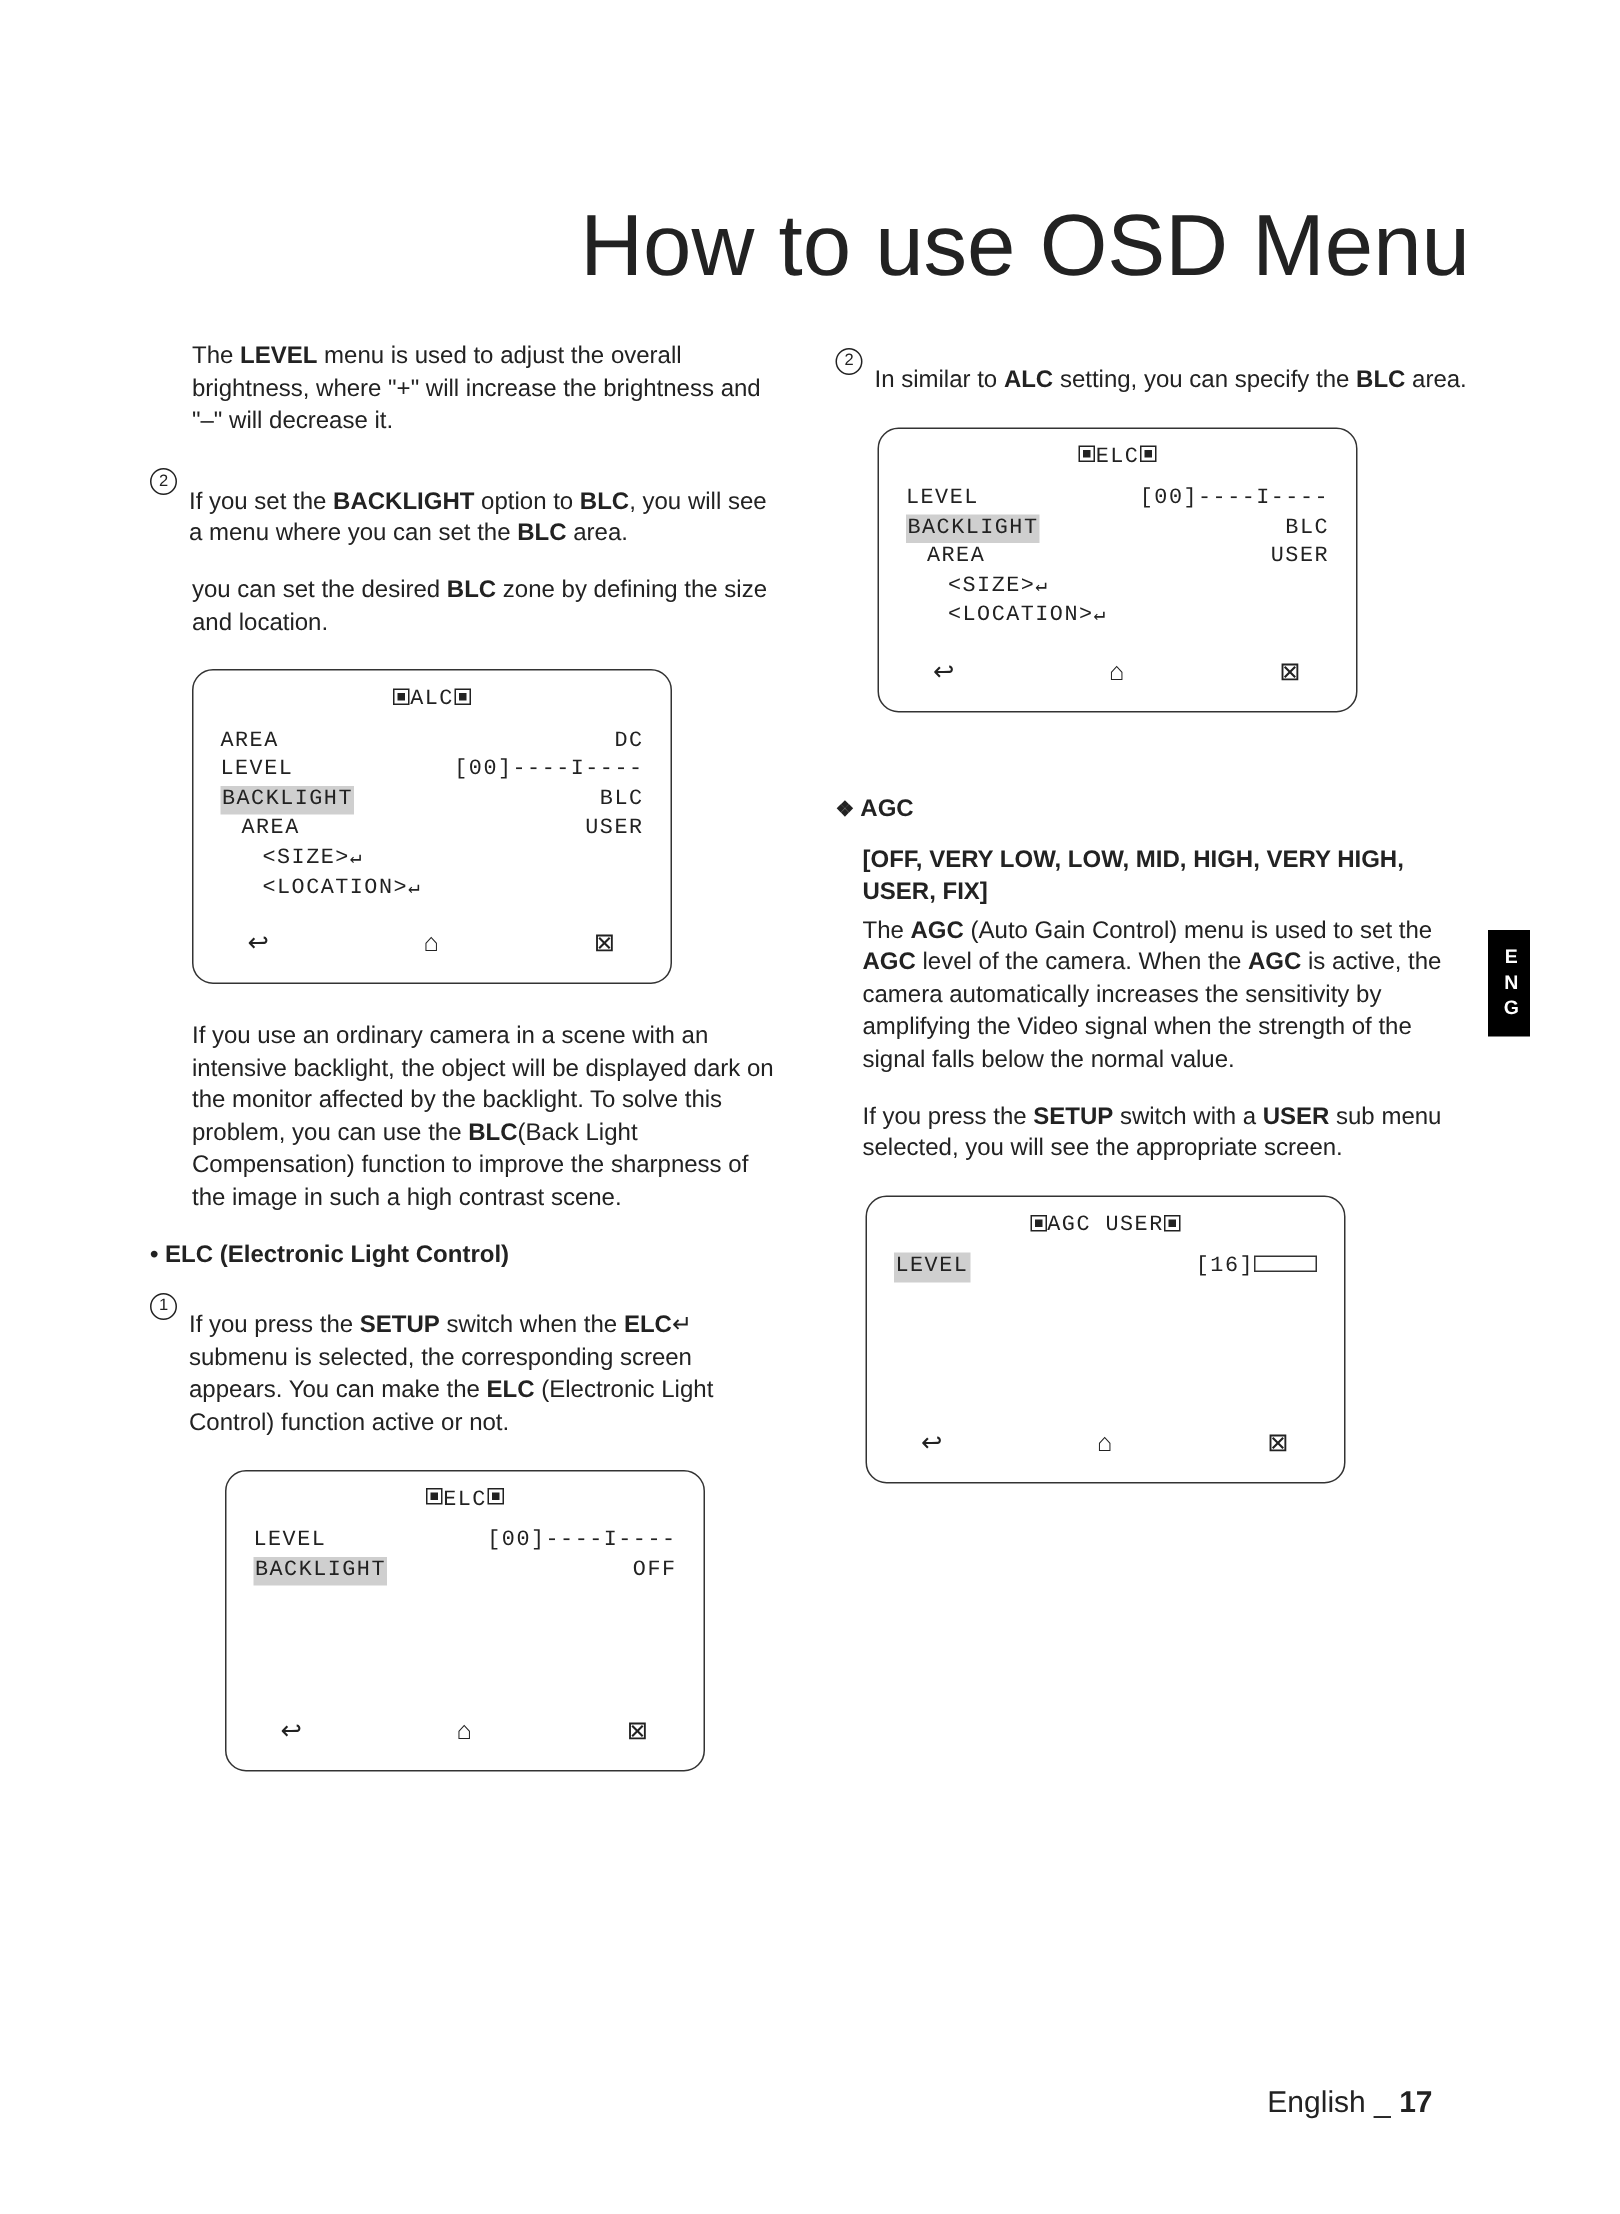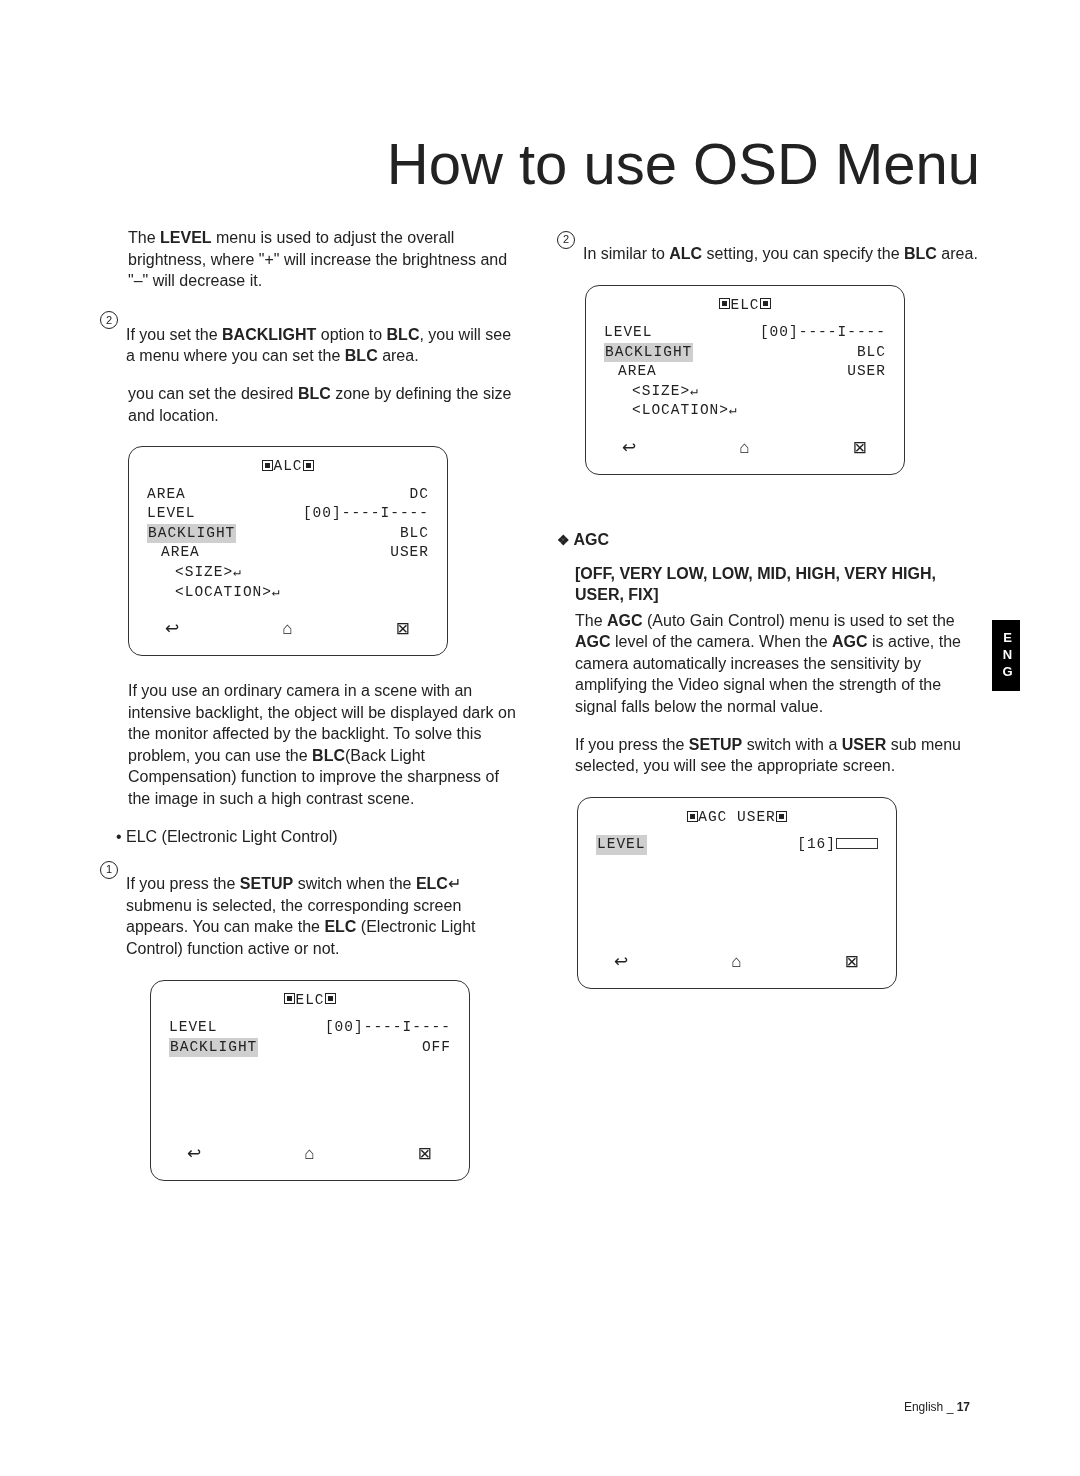--- a/index.html
+++ b/index.html
@@ -95,22 +95,22 @@
   .osd .iconrow {
     display: flex;
     justify-content: space-between;
     padding: 16px 18px 4px 18px;
     font-family: Arial, sans-serif;
   }
   .osd .iconrow span { font-size: 17px; }
   .osd .enter { font-size: 13px; }
   .bolds b, b { font-weight: bold; }
   .bullet-head {
-    font-weight: normal;
-    margin: 10px 0 10px 16px;
+    font-weight: bold;
+    margin: 10px 0 10px 0;
   }
   .diamond-head {
     font-weight: bold;
     margin: 10px 0 4px 0;
   }
   .diamond {
     font-size: 14px;
     margin-right: 4px;
   }
   .sidetab {
@@ -124,22 +124,22 @@
     padding: 10px 5px;
     writing-mode: vertical-rl;
     text-orientation: upright;
     letter-spacing: 2px;
     width: 18px;
     text-align: center;
   }
   .footer {
     position: absolute;
     bottom: 62px;
-    right: 110px;
-    font-size: 12px;
+    right: 125px;
+    font-size: 20px;
   }
   .slider-box {
       display:inline-block; width:40px; height:9px; border:1px solid #333; vertical-align: middle; position: relative; top:-1px;
   }
   .stopsq {
       display:inline-block; border:1.5px solid #222; width:9px; height:9px; vertical-align: middle; position: relative; top:-1px;
   }
   .stopsq::after {
       content:""; display:block; width:5px; height:5px; background:#222; margin:2px;
   }

